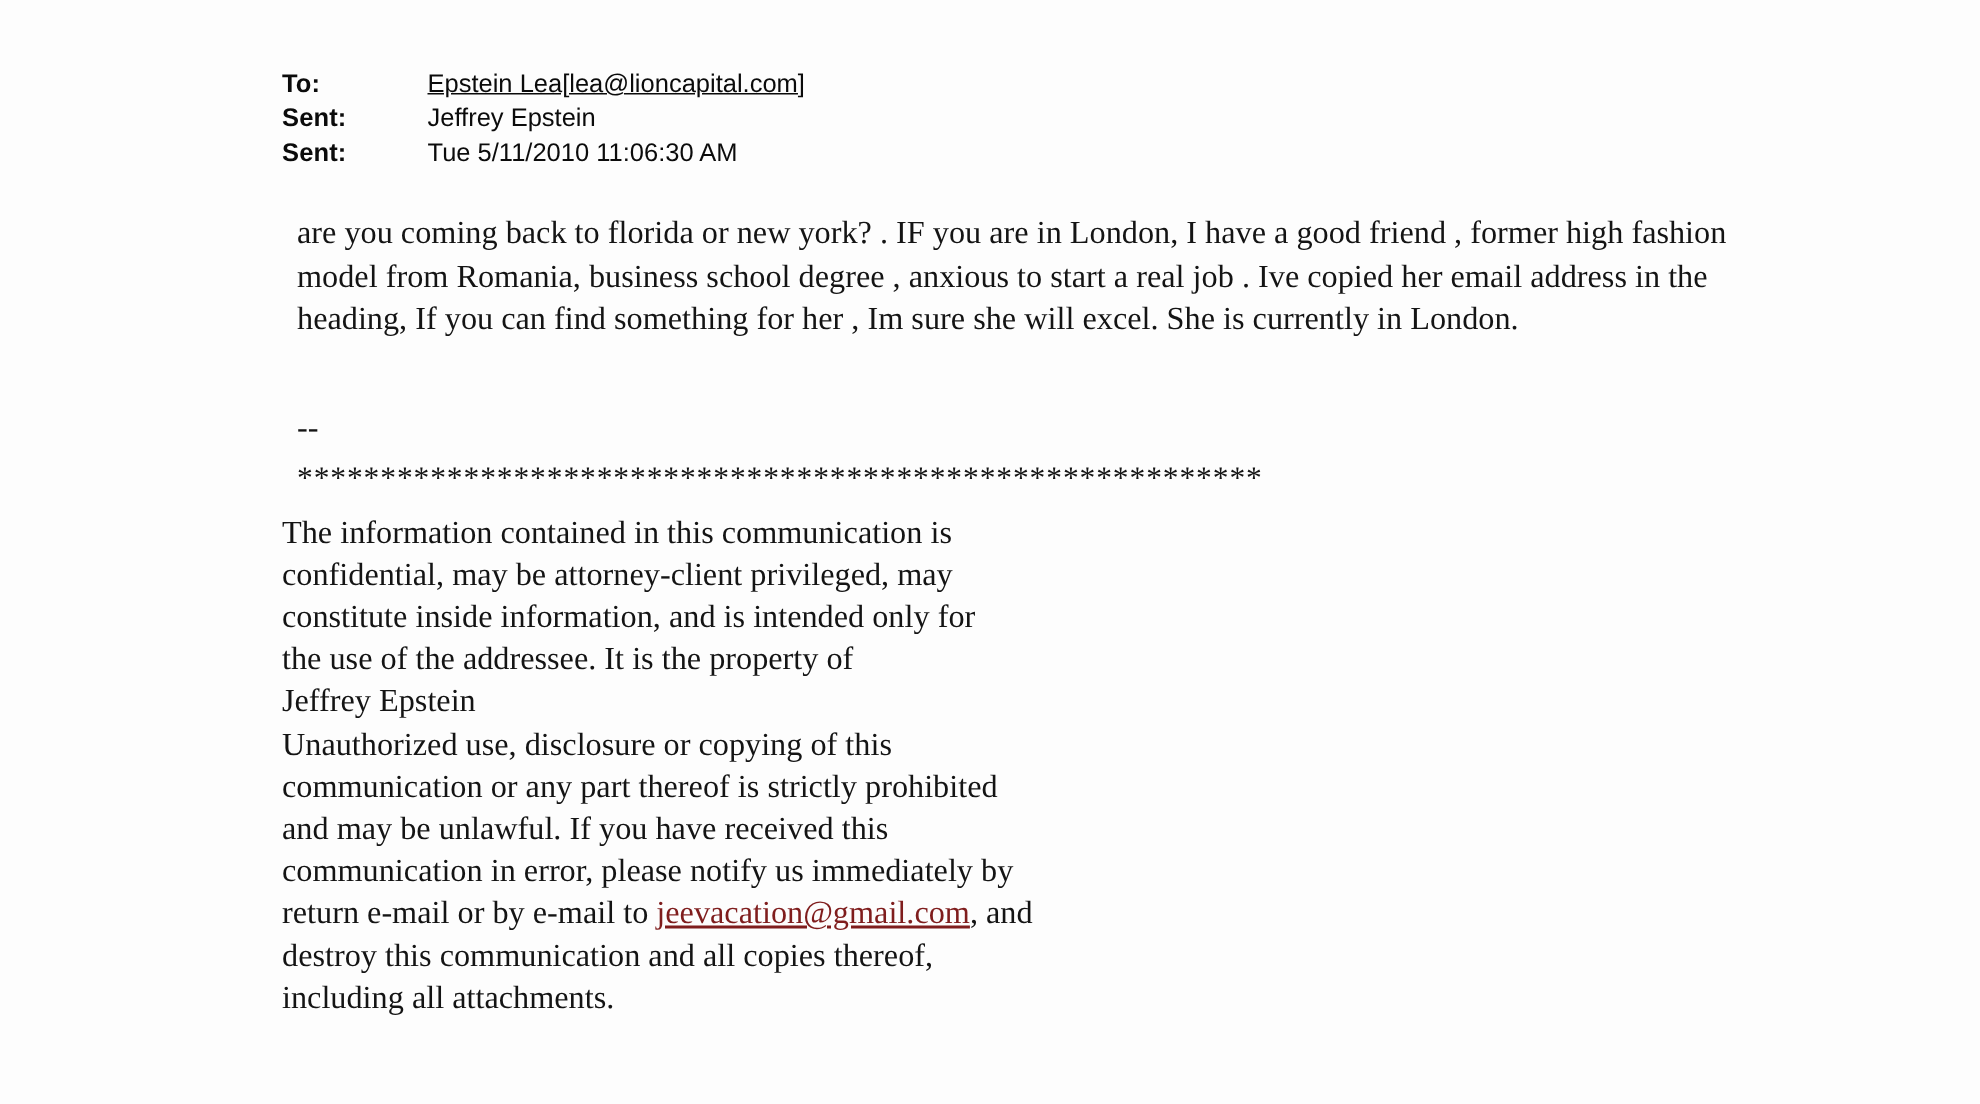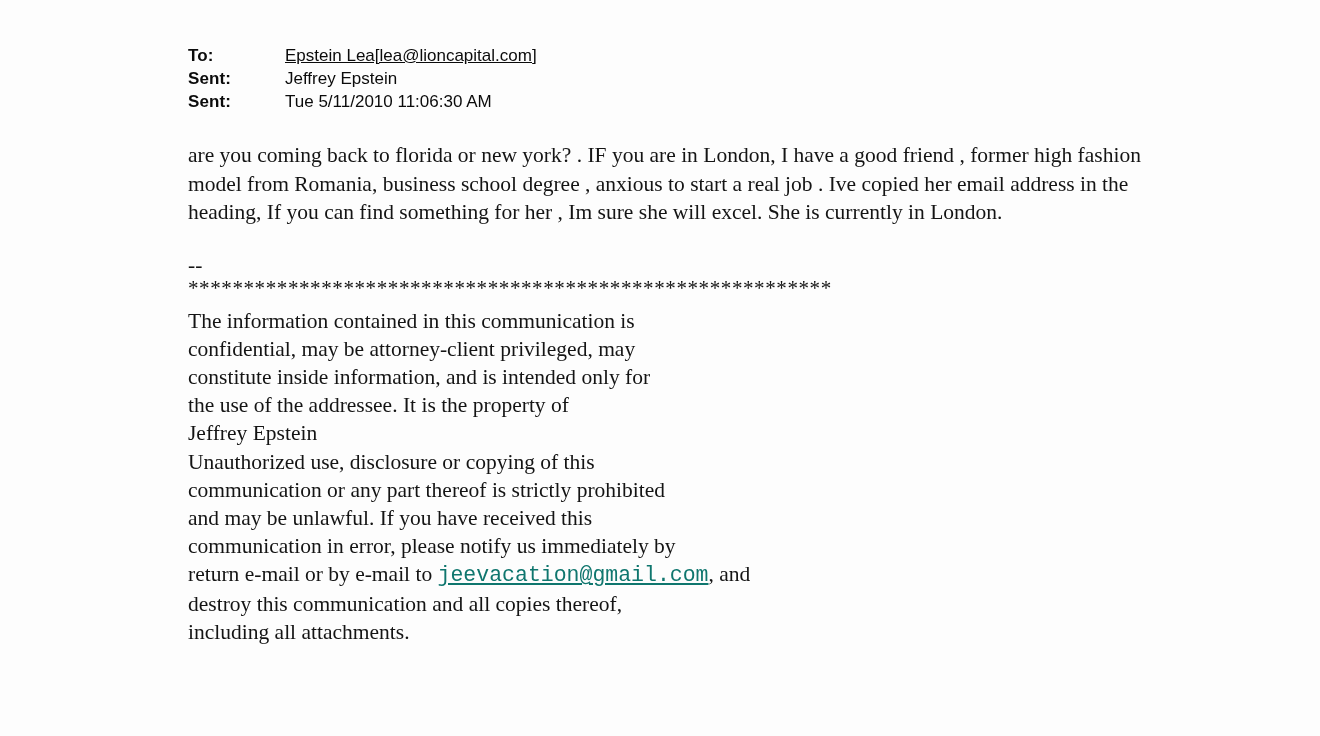--- a/index.html
+++ b/index.html
@@ -69,21 +69,21 @@
 
   
   .body-block {
     margin-top: 28px;
     font-family: "Liberation Serif", serif;
     font-size: 21.5px;
     line-height: 28.5px;
     color: #141414;
   }
   .body-block p {
-    margin: 0;
+    margin: 10px;
   }
   .para-main {
     width: 960px;
   }
   .spacer-sm { height: 28px; }
 
   .dashes {
     font-family: "Liberation Serif", serif;
     font-size: 21.5px;
     line-height: 20px;
@@ -99,24 +99,23 @@
     width: 730px;
   }
   .disclaimer {
     margin-top: 6px;
     font-size: 21.5px;
     line-height: 28.2px;
     width: 600px;
   }
   .disclaimer p { margin: 0; white-space: pre-wrap; }
   .email-link {
-    color: #0f766e;
+    color: #7f1d1d;
     text-decoration: underline;
     text-underline-offset: 2px;
-    font-family: Liberation Mono, monospace;
   }
 </style>
 </head>
 <body>
 
 <div class="page">
   <div class="doc">
 
     <div class="hdr">
 

